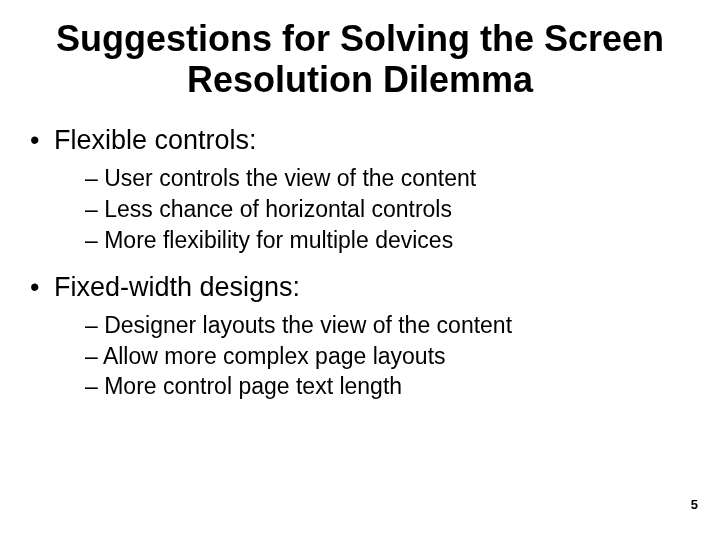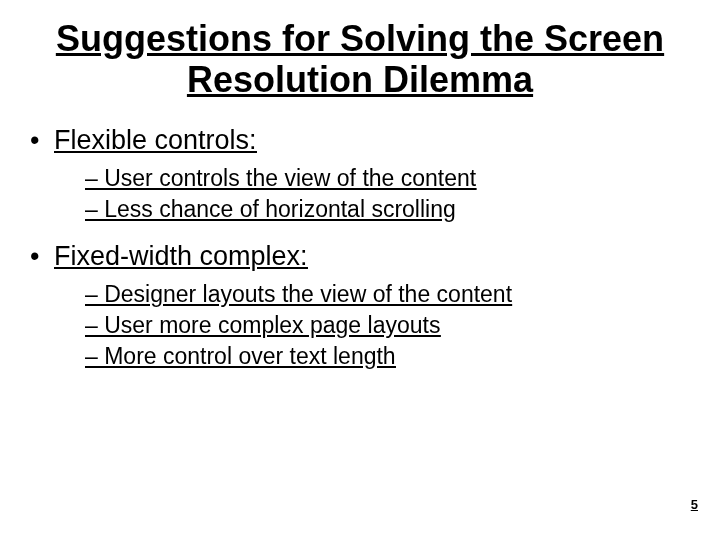--- a/index.html
+++ b/index.html
@@ -1,19 +1,18 @@
 <!DOCTYPE html>
 <html><head>
   <meta charset="utf-8">
   <style>
     * {
       margin: 0;
       padding: 0;
       box-sizing: border-box;
-      text-decoration: underline;
     }
     body {
       width: 720px;
       height: 540px;
       background: #ffffff;
       font-family: Arial, Helvetica, sans-serif;
       color: #000000;
       position: relative;
       padding: 18px 22px 18px 22px;
     }
@@ -69,27 +68,28 @@
 
 <h1 class="slide-title">Suggestions for Solving the Screen Resolution Dilemma</h1>
 
 <ul class="bullet-list">
   <li class="bullet-level-1">
     <span>Flexible controls:</span>
   </li>
 </ul>
 <ul class="sub-list">
   <li class="bullet-level-2">User controls the view of the content</li>
-  <li class="bullet-level-2">Less chance of horizontal scrolling</li>
+  <li class="bullet-level-2">Less chance of horizontal controls</li>
+  <li class="bullet-level-2">More flexibility for multiple devices</li>
 </ul>
 
 <ul class="bullet-list">
   <li class="bullet-level-1">
-    <span>Fixed-width complex:</span>
+    <span>Fixed-width designs:</span>
   </li>
 </ul>
 <ul class="sub-list">
   <li class="bullet-level-2">Designer layouts the view of the content</li>
-  <li class="bullet-level-2">User more complex page layouts</li>
-  <li class="bullet-level-2">More control over text length</li>
+  <li class="bullet-level-2">Allow more complex page layouts</li>
+  <li class="bullet-level-2">More control page text length</li>
 </ul>
 
 <div class="page-number">5</div>
 
 </body></html>

